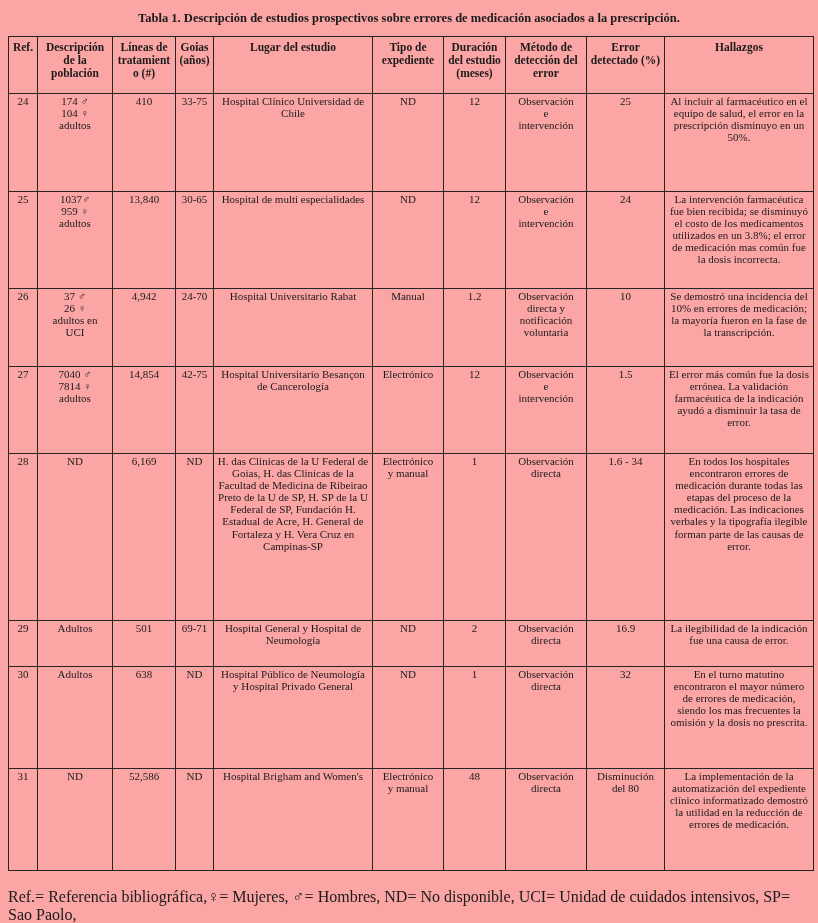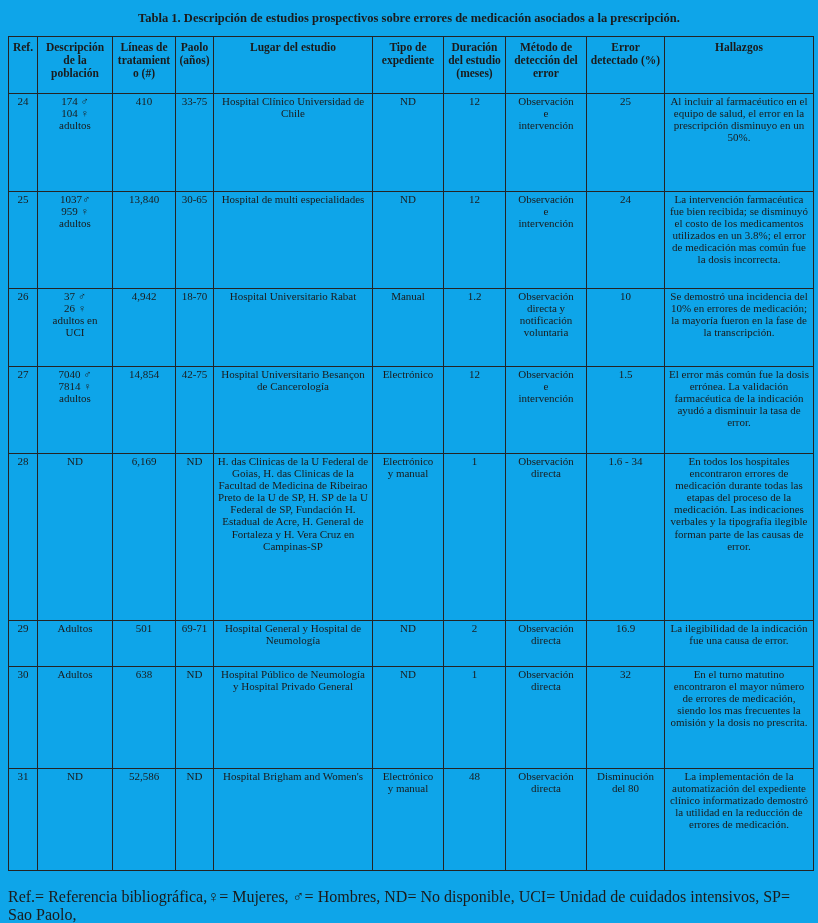--- a/index.html
+++ b/index.html
@@ -8,21 +8,21 @@
     background: #ffffff;
     width: 818px;
     height: 923px;
     font-family: "Liberation Serif", "DejaVu Serif", serif;
     color: #1b1b1b;
   }
   .page {
     width: 818px;
     height: 923px;
     overflow: hidden;
-    background: #0ea5e9;
+    background: #fca5a5;
   }
   .title {
     text-align: center;
     font-weight: bold;
     font-size: 12.5px;
     padding-top: 11px;
     margin-bottom: 10px;
   }
   table.study-table {
     border-collapse: collapse;
@@ -86,21 +86,21 @@
       <col style="width:62px">
       <col style="width:81px">
       <col style="width:78px">
       <col style="width:149px">
     </colgroup>
     <thead>
       <tr>
         <th>Ref.</th>
         <th>Descripción de la población</th>
         <th>Líneas de tratamiento (#)</th>
-        <th>Paolo (años)</th>
+        <th>Goias (años)</th>
         <th>Lugar del estudio</th>
         <th>Tipo de expediente</th>
         <th>Duración del estudio (meses)</th>
         <th>Método de detección del error</th>
         <th>Error detectado (%)</th>
         <th>Hallazgos</th>
       </tr>
     </thead>
     <tbody>
         <tr>
@@ -135,21 +135,21 @@
     <td>24</td>
     <td>La intervención farmacéutica fue bien recibida; se disminuyó el costo de los medicamentos utilizados en un 3.8%; el error de medicación mas común fue la dosis incorrecta.</td>
   </tr>
         <tr>
     <td>26</td>
     <td>37 ♂
 26 ♀
 adultos en
 UCI</td>
     <td>4,942</td>
-    <td>18-70</td>
+    <td>24-70</td>
     <td>Hospital Universitario Rabat</td>
     <td>Manual</td>
     <td>1.2</td>
     <td>Observación
 directa y
 notificación
 voluntaria</td>
     <td>10</td>
     <td>Se demostró una incidencia del 10% en errores de medicación; la mayoría fueron en la fase de la transcripción.</td>
   </tr>

